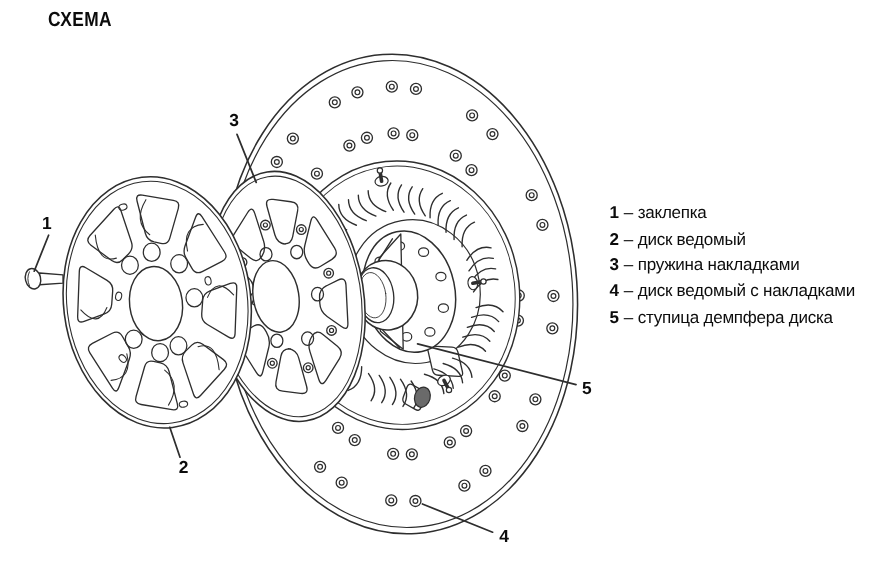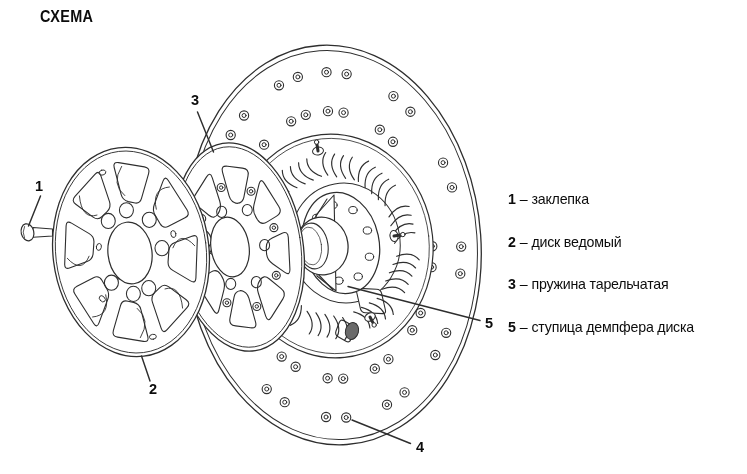--- a/index.html
+++ b/index.html
@@ -4,21 +4,21 @@
 <style>
   html,body{margin:0;padding:0;background:#fff;}
   .stage{position:relative;width:747px;height:474px;background:#fff;overflow:hidden;
          font-family:"Liberation Sans","DejaVu Sans",sans-serif;color:#0c0c0c;text-decoration:underline;}
   .title{position:absolute;left:40px;top:7px;font-size:17px;font-weight:bold;
          letter-spacing:.4px;transform:scaleX(.85);transform-origin:0 0;}
   .figure{position:absolute;left:0;top:0;width:747px;height:474px;}
   svg{position:absolute;left:0;top:0;}
   svg text{font-family:"Liberation Sans","DejaVu Sans",sans-serif;font-size:14.5px;font-weight:bold;fill:#0c0c0c;}
   .legend{position:absolute;left:508px;top:168px;font-size:14.2px;letter-spacing:-.2px;}
-  .legend-row{line-height:21.7px;white-space:nowrap;margin-top:21px;}
+  .legend-row{line-height:21.7px;white-space:nowrap;}
   .legend-row .num{font-weight:bold;}
   .legend-row .sep{margin:0 4px;}
 </style>
 </head>
 <body>
 
 <div class="stage">
   <div class="title">СХЕМА</div>
 
   <div class="figure">
@@ -272,19 +272,22 @@
   </div>
 
   <div class="legend">
     <div class="legend-row">
       <span class="num">1</span><span class="sep">–</span><span class="lbl">заклепка</span>
     </div>
     <div class="legend-row">
       <span class="num">2</span><span class="sep">–</span><span class="lbl">диск ведомый</span>
     </div>
     <div class="legend-row">
-      <span class="num">3</span><span class="sep">–</span><span class="lbl">пружина тарельчатая</span>
+      <span class="num">3</span><span class="sep">–</span><span class="lbl">пружина накладками</span>
+    </div>
+    <div class="legend-row">
+      <span class="num">4</span><span class="sep">–</span><span class="lbl">диск ведомый с накладками</span>
     </div>
     <div class="legend-row">
       <span class="num">5</span><span class="sep">–</span><span class="lbl">ступица демпфера диска</span>
     </div>
   </div>
 </div>
 
 </body></html>

